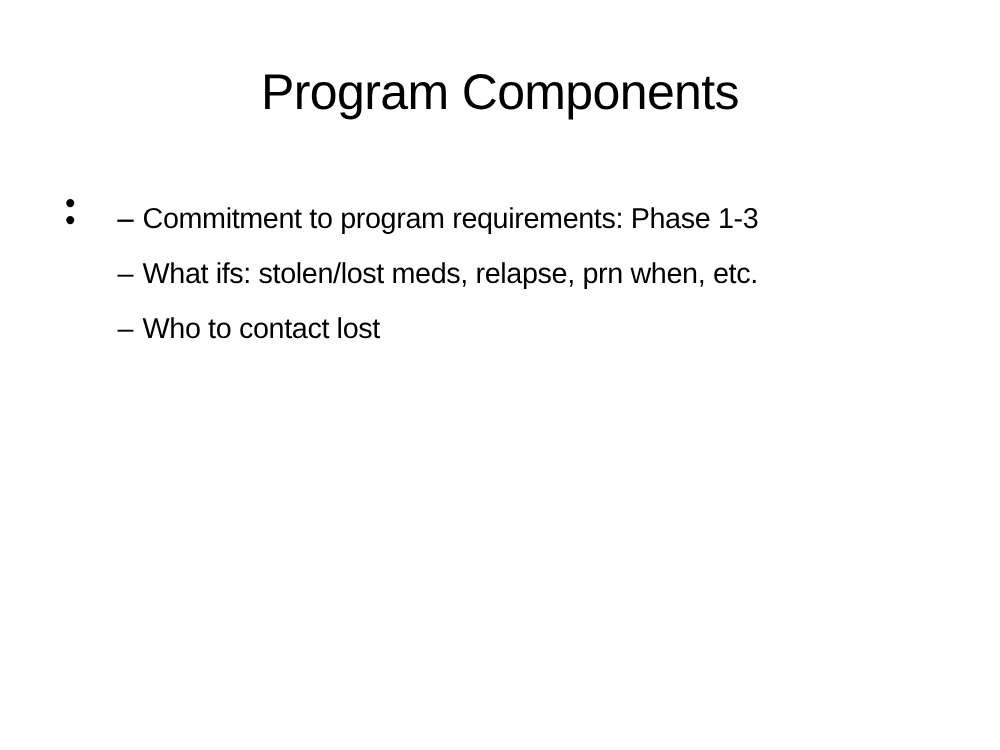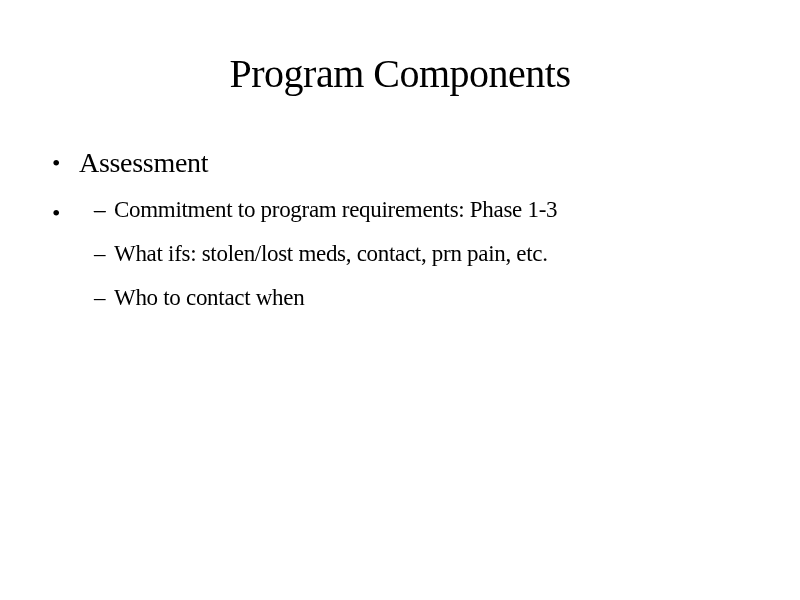--- a/index.html
+++ b/index.html
@@ -1,55 +1,54 @@
 <!DOCTYPE html>
 <html><head>
 <meta charset="utf-8">
 <style>
   html, body { margin: 0; padding: 0; }
   body {
     width: 800px; height: 600px; background: #ffffff; overflow: hidden;
     font-family: "Liberation Sans", "DejaVu Sans", sans-serif; color: #000;
     position: relative;
   }
-  .slide { position: absolute; left: 0; top: 0; width: 638px; height: 600px; font-family: Liberation Serif, serif; }
+  .slide { position: absolute; left: 0; top: 0; width: 638px; height: 600px; }
   .title {
     position: absolute; left: 0; top: 44px; width: 800px; text-align: center;
     font-size: 40px; line-height: 60px; letter-spacing: -0.5px;
   }
   .body { position: absolute; left: 52px; top: 145px; width: 720px; }
   .l1 { position: relative; font-size: 28px; line-height: 36px; padding-left: 27px; letter-spacing: -0.3px; }
   .l1 .bullet { position: absolute; left: 0; top: 0; font-size: 24px; }
   .l2 { position: relative; font-size: 23px; line-height: 30px; padding-left: 62px; letter-spacing: -0.3px; }
   .l2 .dash { position: absolute; left: 42px; top: 0; }
 </style>
 </head>
 <body>
 
 <div class="slide">
   <div class="title">Program Components</div>
 
   <div class="body">
     <div class="l1" style="margin-top:0;">
       <span class="bullet">•</span>
-      <span>Assessment</span>
     </div>
     <div class="l2" style="margin-top:14px;">
       <span class="dash">–</span>
     </div>
 
     <div class="l1" style="margin-top:12px;">
       <span class="bullet">•</span>
     </div>
     <div class="l2" style="margin-top:14px;">
       <span class="dash">–</span>
       <span>Commitment to program requirements: Phase 1-3</span>
     </div>
     <div class="l2" style="margin-top:14px;">
       <span class="dash">–</span>
-      <span>What ifs: stolen/lost meds, contact, prn pain, etc.</span>
+      <span>What ifs: stolen/lost meds, relapse, prn when, etc.</span>
     </div>
     <div class="l2" style="margin-top:14px;">
       <span class="dash">–</span>
-      <span>Who to contact when</span>
+      <span>Who to contact lost</span>
     </div>
   </div>
 </div>
 
 </body></html>

